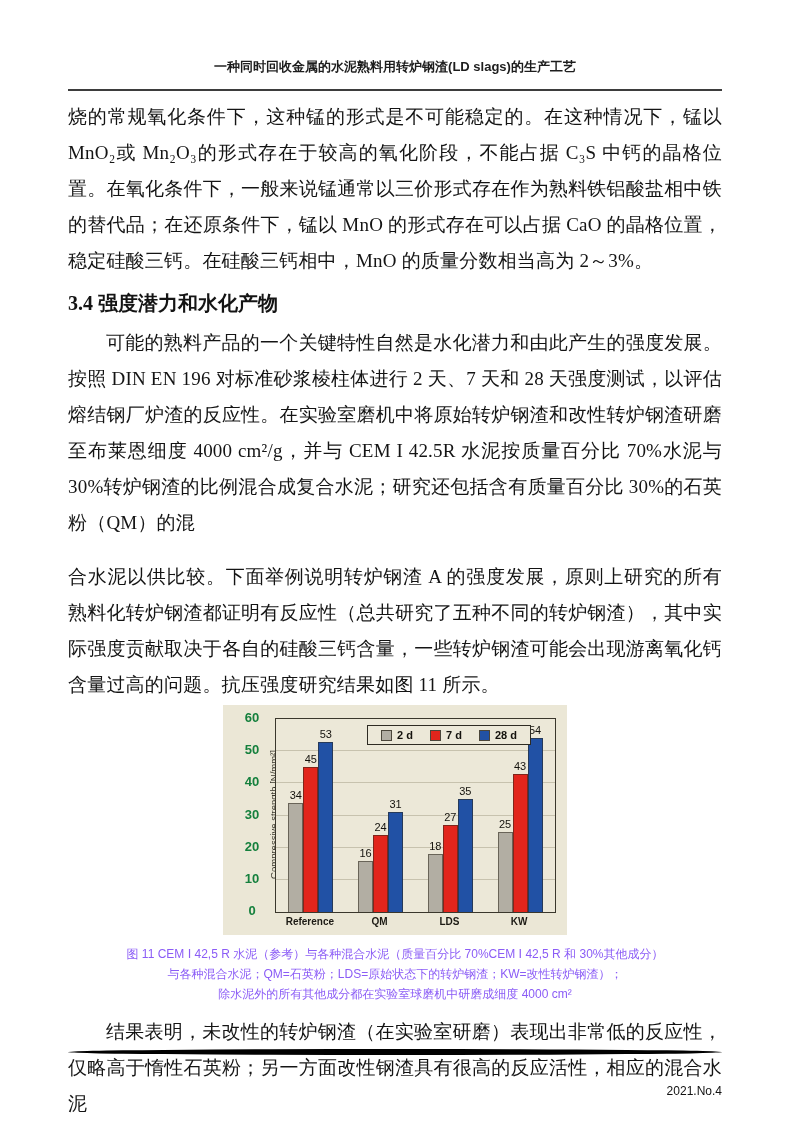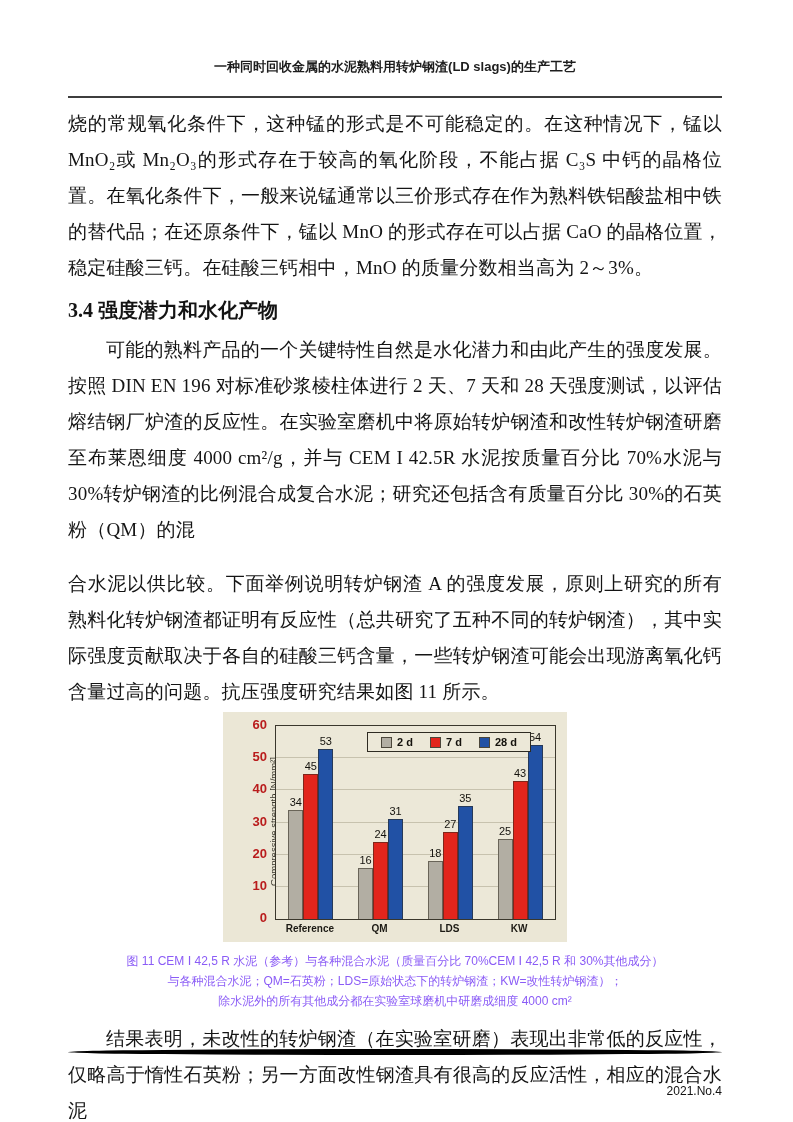--- a/index.html
+++ b/index.html
@@ -8,21 +8,21 @@
     width:793px;height:1122px;
     margin:0 auto;
     background:#ffffff;
     font-family:"Liberation Serif","DejaVu Serif",serif;
     color:#141414;
     overflow:hidden;
   }
   .content{position:absolute;left:68px;top:0;width:654px;}
 
   
-  .doc-header{margin-top:58px;border-bottom:2px solid #3d3d3d;padding-bottom:20px;}
+  .doc-header{margin-top:58px;border-bottom:2px solid #3d3d3d;padding-bottom:13px;}
   .doc-header-title{
     text-align:center;
     font-family:"Liberation Sans","DejaVu Sans",sans-serif;
     font-size:13px;font-weight:600;color:#1d1d1d;
   }
 
   
   .para{
     font-size:19px;line-height:36px;
     text-align:justify;
@@ -55,22 +55,22 @@
     font-size:9.5px;color:#3a372c;
     transform:rotate(-90deg);transform-origin:center;
   }
   .chart .plot{
     position:absolute;
     border:1.4px solid #3a372c;
     background:#ece8d8;
   }
   .chart .gridline{position:absolute;left:0;right:0;height:1px;background:#c7c2ae;}
   .chart .ytick{
-    position:absolute;text-align:right;
-    font-size:13px;font-weight:bold;color:#b91c1c;
+    position:absolute;text-align:center;
+    font-size:13px;font-weight:bold;color:#15803d;
   }
   .chart .bar{position:absolute;bottom:0;box-sizing:border-box;border:1px solid rgba(45,40,28,0.55);border-bottom:none;}
   .chart .val{
     position:absolute;width:28px;text-align:center;
     font-size:11px;color:#14120d;
   }
   .chart .cat{
     position:absolute;text-align:center;
     font-size:10px;font-weight:bold;color:#1c1a14;
   }

